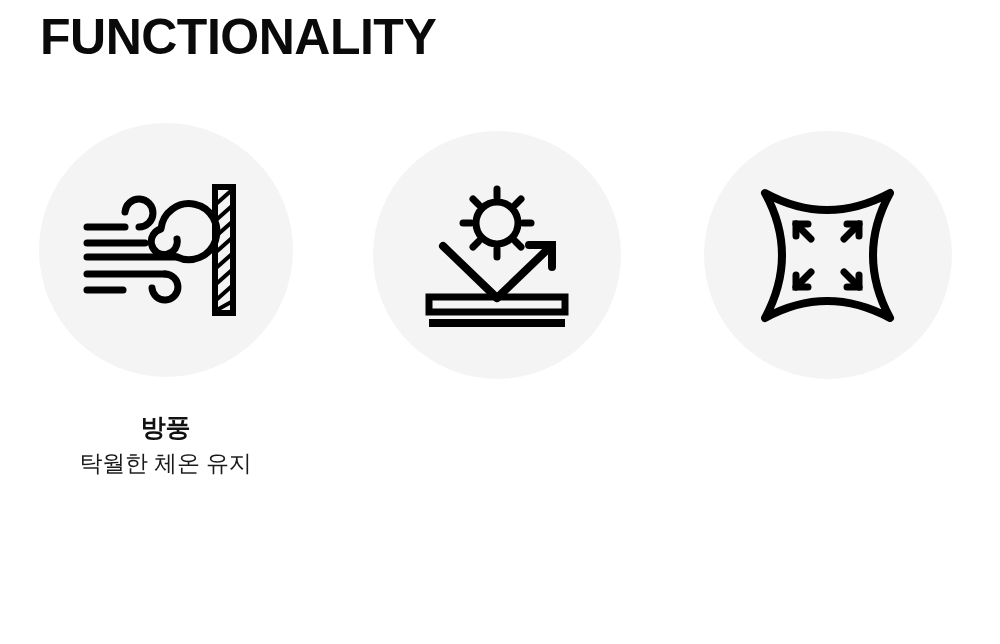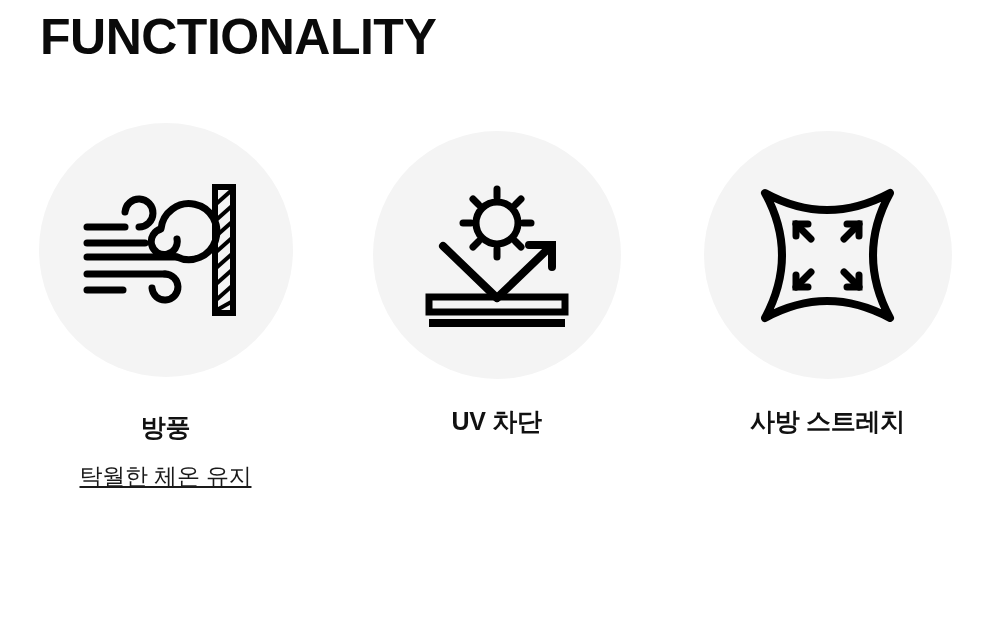--- a/index.html
+++ b/index.html
@@ -80,29 +80,28 @@
     font-weight: 700;
     letter-spacing: -0.3px;
     color: #111111;
     text-align: center;
     white-space: nowrap;
   }
   .feature:nth-child(2) .feature-title,
   .feature:nth-child(3) .feature-title { margin-top: 26px; }
 
   .feature-desc {
-    margin-top: 18px;
+    margin-top: 5px;
     font-size: 23px;
     line-height: 30px;
     font-weight: 400;
     letter-spacing: -0.2px;
     color: #1a1a1a;
     text-align: center;
     white-space: nowrap;
-    text-decoration: underline;
   }
 </style>
 </head>
 <body>
 
 <div class="page">
 
   <div class="page-title">FUNCTIONALITY</div>
 
   <div class="features">
@@ -164,21 +163,20 @@
 
             <path d="M80 123 L133 72" stroke-width="8"></path>
             <path d="M112 70 H135 V92" stroke-width="8" stroke-linejoin="miter"></path>
 
             <rect x="12" y="122" width="136" height="15" stroke-width="7" stroke-linejoin="miter"></rect>
 
             <path d="M12 148 H148" stroke-width="8" stroke-linecap="butt"></path>
           </svg>
         </span>
       </div>
-      <div class="feature-title">UV 차단</div>
     </div>
 
     <div class="feature">
       <div class="icon-circle">
         <span>
           <svg width="145" height="145" viewBox="0 0 145 145" fill="none" stroke="#000000" stroke-width="8" stroke-linecap="round" stroke-linejoin="round">
 
             <path d="M10 10 Q72 44 135 10 Q101 72 135 135 Q72 101 10 135 Q44 72 10 10 Z"></path>
 
             <g stroke-width="7">
@@ -196,17 +194,16 @@
               <path d="M41 92 V104 H53" stroke-linejoin="miter"></path>
             </g>
 
             <g stroke-width="7">
               <path d="M89 89 L104 104"></path>
               <path d="M92 104 H104 V92" stroke-linejoin="miter"></path>
             </g>
           </svg>
         </span>
       </div>
-      <div class="feature-title">사방 스트레치</div>
     </div>
 
   </div>
 </div>
 
 </body></html>

